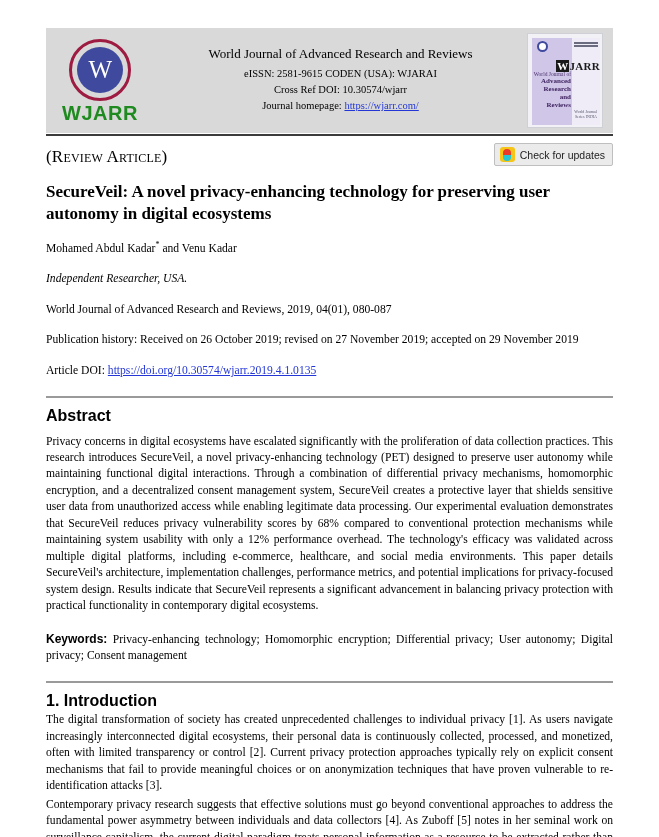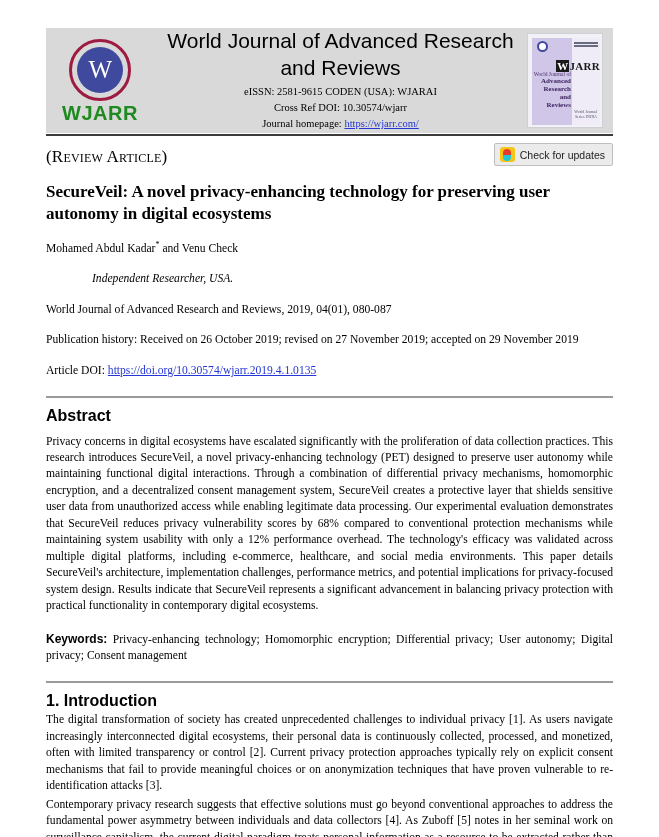--- a/index.html
+++ b/index.html
@@ -84,22 +84,22 @@
     font-size: 20px;
     letter-spacing: 0.5px;
   }
 
   .masthead-center {
     flex: 1 1 auto;
     text-align: center;
     padding: 0 6px;
   }
   .journal-title {
-    font-family: Liberation Sans, sans-serif;
-    font-size: 21px;
+    font-family: Liberation Serif, serif;
+    font-size: 13px;
     line-height: 1.25;
     margin-bottom: 3px;
   }
   .journal-line {
     font-family: "Liberation Serif", serif;
     font-size: 10.5px;
     line-height: 1.55;
   }
   .journal-link {
     color: #2437d6;
@@ -263,21 +263,21 @@
     font-size: 17px;
     line-height: 1.28;
     margin-top: 14px;
   }
   .meta-line {
     font-family: "Liberation Serif", serif;
     font-size: 11.6px;
     line-height: 1.35;
     margin-top: 15px;
   }
-  .meta-line.affil { font-style: italic; margin-left: 46px; }
+  .meta-line.affil { font-style: italic; }
   .sup { font-size: 8px; vertical-align: super; }
   .doi-link {
     color: #2437d6;
     text-decoration: underline;
   }
 
   
   .sec-rule-wrap { margin-top: 17px; }
   .sec-heading {
     font-family: "Liberation Sans", sans-serif;
@@ -363,21 +363,21 @@
           <span class="c-red"></span>
           <span class="c-cyan"></span>
         </span>
         <span class="cm-text">Check for updates</span>
       </div>
     </div>
 
     <h1 class="paper-title">SecureVeil: A novel privacy-enhancing technology for preserving user autonomy in digital ecosystems</h1>
 
     <div class="meta-line">
-      <span>Mohamed Abdul Kadar</span><span class="sup">*</span><span> and Venu Check</span>
+      <span>Mohamed Abdul Kadar</span><span class="sup">*</span><span> and Venu Kadar</span>
     </div>
 
     <div class="meta-line affil">Independent Researcher, USA.</div>
 
     <div class="meta-line">World Journal of Advanced Research and Reviews, 2019, 04(01), 080-087</div>
 
     <div class="meta-line">Publication history: Received on 26 October 2019; revised on 27 November 2019; accepted on 29 November 2019</div>
 
     <div class="meta-line">
       <span>Article DOI:</span>

